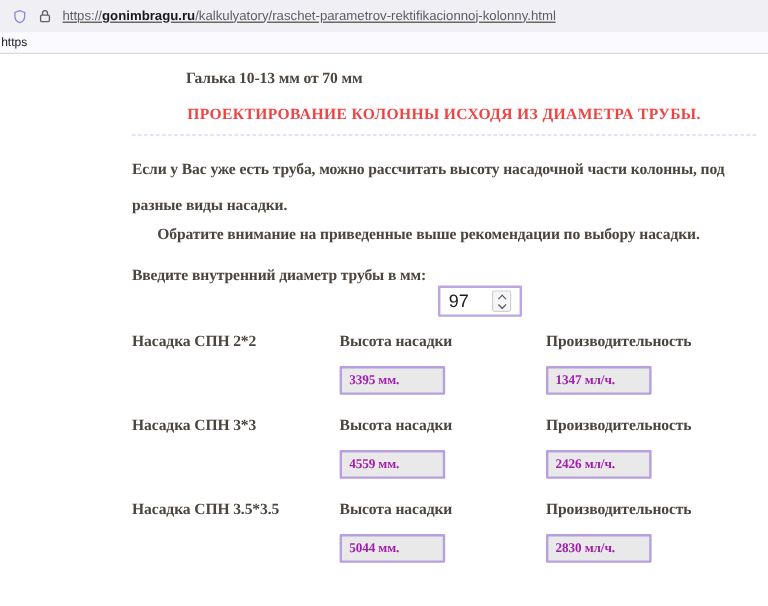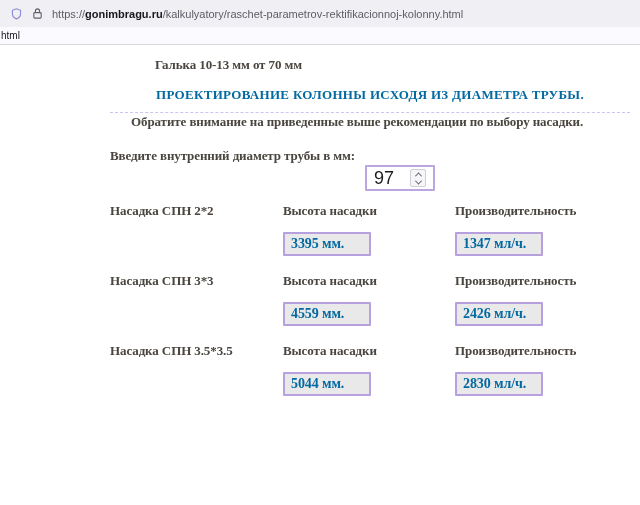--- a/index.html
+++ b/index.html
@@ -2,21 +2,21 @@
 <html><head>
 <meta charset="utf-8">
 <style>
   * { box-sizing: border-box; margin: 0; padding: 0; }
   html, body { width: 640px; height: 505px; background: #fff; overflow: hidden; }
   body { font-family: "Liberation Serif", "DejaVu Serif", serif; color: #4a453f; }
 
   
   .chrome-top {
     height: 27px; background: #f0f0f4;
-    display: flex; align-items: center; padding-left: 10px; gap: 9px;
+    display: flex; align-items: center; padding-left: 10px; gap: 9px; text-decoration: underline;
   }
   .chrome-top svg { flex: 0 0 auto; display: block; }
   .url-text {
     font-family: "Liberation Sans", "DejaVu Sans", sans-serif;
     font-size: 11px; color: #5c5c66; white-space: nowrap; overflow: hidden;
   }
   .url-text .domain { color: #17171c; font-weight: bold; }
   .bookmarks-bar {
     height: 18px; background: #fafaff; border-bottom: 1px solid #d8d8de;
     display: flex; align-items: center;
@@ -27,41 +27,41 @@
 
   
   .page { padding: 0 10px 0 110px; font-weight: bold; font-size: 13px; letter-spacing: -0.1px; }
 
   .pebble { margin-top: 12px; line-height: 15px; margin-left: 45px; }
   .pebble + .pebble { margin-top: 11px; }
 
   .section-heading {
     margin-top: 15px; text-align: center;
     font-size: 13px; font-weight: bold; text-transform: uppercase;
-    letter-spacing: 0.3px; color: #0369a1;
+    letter-spacing: 0.3px; color: #ef4444;
   }
   .section-divider {
     margin-top: 9px; border: none; border-top: 1px dashed #cfc3ef; height: 0;
   }
 
   .intro { margin-top: 13px; line-height: 30px; }
   .note  { margin-top: -6px; line-height: 30px; margin-left: 21px; }
   .diameter-label { margin-top: 11px; line-height: 15px; }
 
   
   .input-row { margin-top: 2px; }
   .num-wrap {
     margin-left: 255px; width: 70px; height: 26px;
     background: #fff; border: 2px solid #bca6e2; border-radius: 1px;
     display: flex; align-items: center;
   }
   .num-field {
     width: 42px; border: none; outline: none; background: transparent;
     font-family: "Liberation Sans", "DejaVu Sans", sans-serif;
-    font-size: 18px; color: #1c1c1c; padding-left: 7px;
+    font-size: 15px; color: #1c1c1c; padding-left: 7px;
   }
   .spinner {
     width: 16px; height: 18px; margin-left: 1px;
     background: #f6f6f8; border: 1px solid #cfcfd4; border-radius: 2px;
     display: flex; flex-direction: column; align-items: center; justify-content: center; gap: 3px;
   }
   .chev { width: 5px; height: 5px; border-left: 1.4px solid #5a5a60; border-top: 1.4px solid #5a5a60; }
   .chev.up   { transform: rotate(45deg) translate(1px,1px); }
   .chev.down { transform: rotate(225deg) translate(1px,1px); }
 
@@ -69,48 +69,49 @@
   .calc-rows { margin-top: 12px; }
   .calc-row {
     display: grid; grid-template-columns: 173px 172px auto;
     margin-bottom: 17px;
   }
   .row-hdr { line-height: 15px; }
   .field {
     margin-top: 14px; width: 88px; height: 24px;
     background: #e9e9e9; border: 2px solid #b7a0de; border-radius: 1px;
     font-family: "Liberation Serif", "DejaVu Serif", serif;
-    font-weight: bold; font-size: 14px; color: #0369a1;
+    font-weight: bold; font-size: 11px; color: #a21caf;
     padding: 0 0 0 6px; letter-spacing: -0.1px;
   }
 </style>
 </head>
 <body>
 
 <div class="chrome-top">
   <svg width="13" height="14" viewBox="0 0 24 24">
     <path d="M12 2.5 L4.5 5.2 V11 c0 5.2 3.4 8.6 7.5 10 4.1-1.4 7.5-4.8 7.5-10 V5.2 Z" fill="none" stroke="#8a8ad8" stroke-width="2"></path>
   </svg>
   <svg width="11" height="13" viewBox="0 0 24 26">
     <rect x="4" y="11" width="16" height="12" rx="2" fill="none" stroke="#5f5f68" stroke-width="2.4"></rect>
     <path d="M7.5 11 V7.5 a4.5 4.5 0 0 1 9 0 V11" fill="none" stroke="#5f5f68" stroke-width="2.4"></path>
   </svg>
   <div class="url-text"><span>https://</span><span class="domain">gonimbragu.ru</span><span>/kalkulyatory/raschet-parametrov-rektifikacionnoj-kolonny.html</span></div>
 </div>
 <div class="bookmarks-bar">
-  <span class="bookmark-partial">html</span>
+  <span class="bookmark-partial">https</span>
 </div>
 
 <div class="page">
 
   <p class="pebble">Галька 10-13 мм от 70 мм</p>
 
   <h3 class="section-heading">Проектирование колонны исходя из диаметра трубы.</h3>
   <hr class="section-divider">
 
+  <p class="intro">Если у Вас уже есть труба, можно рассчитать высоту насадочной части колонны, под разные виды насадки.</p>
   <p class="note">Обратите внимание на приведенные выше рекомендации по выбору насадки.</p>
 
   <p class="diameter-label">Введите внутренний диаметр трубы в мм:</p>
 
   <div class="input-row">
     <div class="num-wrap">
       <input class="num-field" type="text" value="97" style="">
       <div class="spinner">
         <div class="chev up"></div>
         <div class="chev down"></div>

